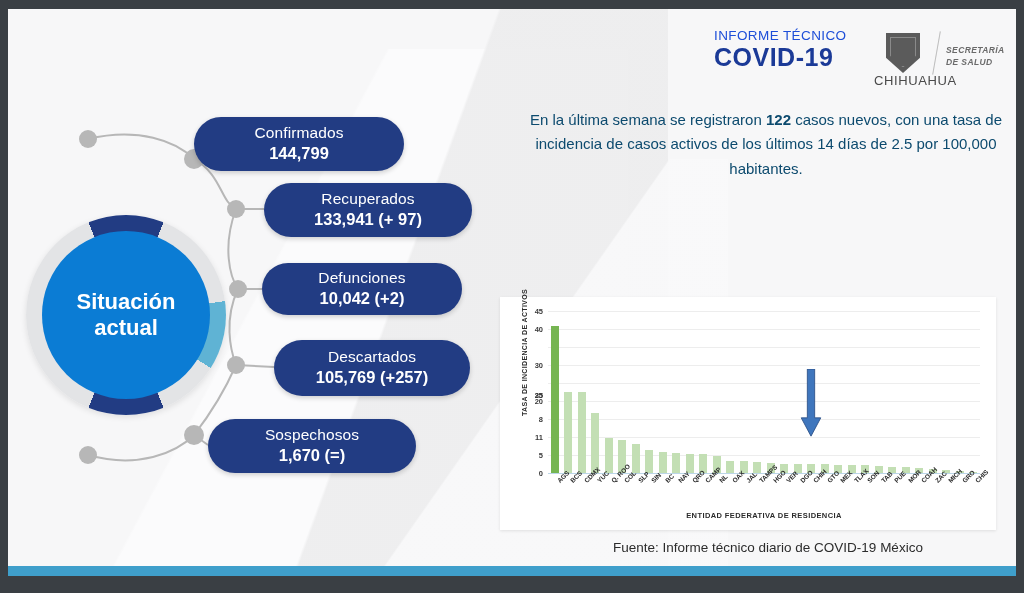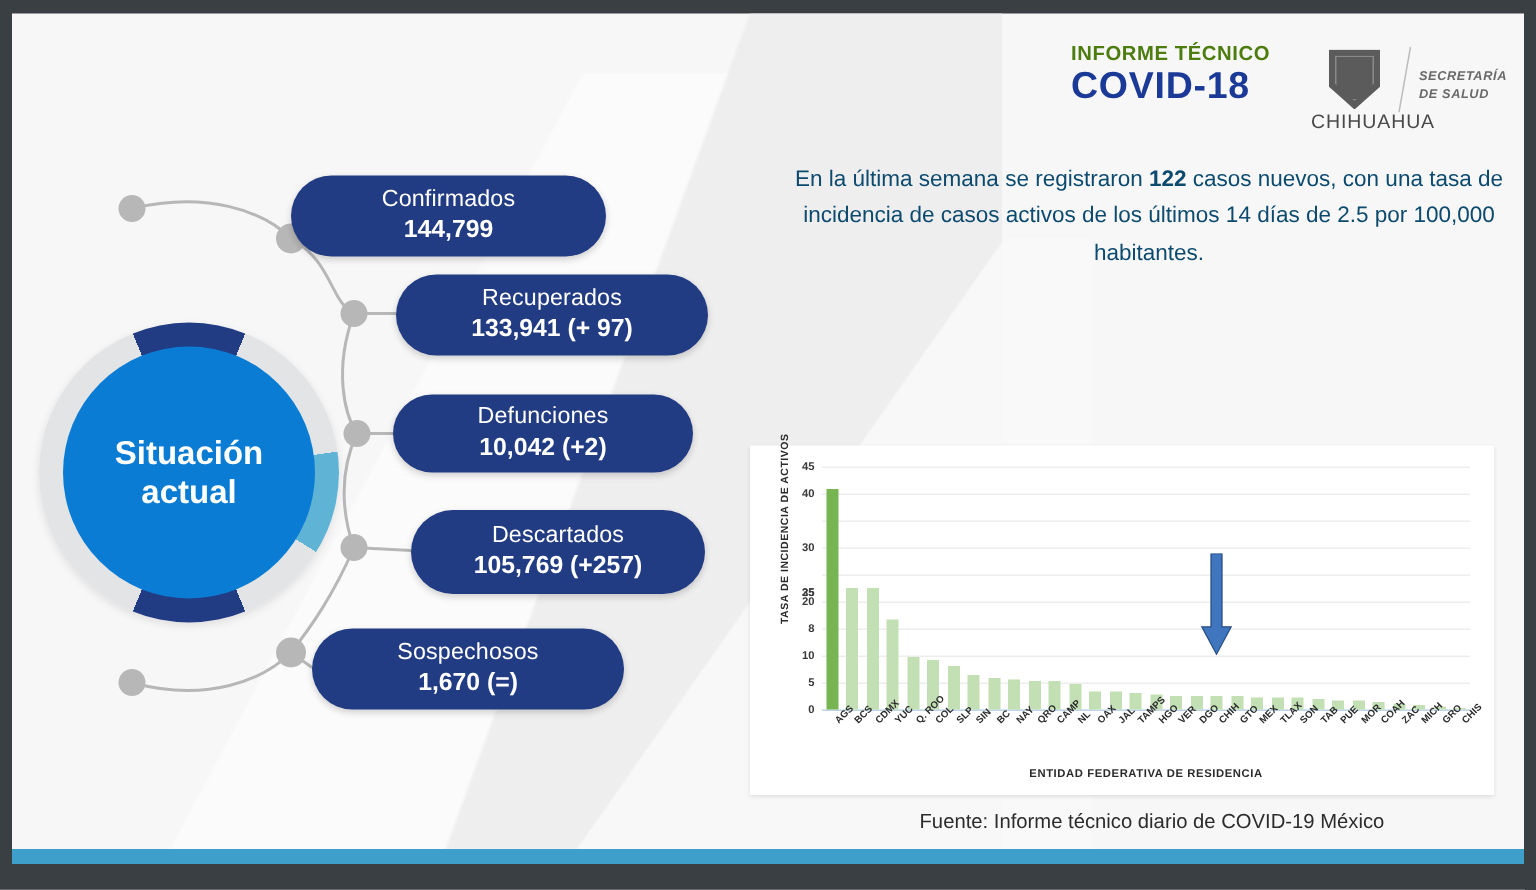--- a/index.html
+++ b/index.html
@@ -47,22 +47,22 @@
     position: absolute; left: 330px; top: 20px; width: 370px;
     text-align: center;
     font-size: 14.5px; font-weight: bold; line-height: 1.35;
     color: #2b3a66; letter-spacing: .1px;
   }
   #brand-block {
     position: absolute; left: 706px; top: 20px; width: 150px;
     color: #1f3a93; line-height: 1;
   }
   #brand-line1 {
-    font-size: 13.5px; font-weight: bold; letter-spacing: .4px;
-    color: #4d7c0f;
+    font-size: 13.5px; font-weight: normal; letter-spacing: .4px;
+    color: #1d4ed8;
   }
   #brand-line2 {
     font-size: 25px; font-weight: bold; letter-spacing: .5px;
     color: #1b3a97; margin-top: 2px;
   }
   #chih-logo {
     position: absolute; left: 866px; top: 24px; width: 58px; text-align: center;
   }
   .shield {
     width: 34px; height: 40px; margin: 0 auto;
@@ -217,21 +217,21 @@
 <div id="slide-frame">
 
   <div class="sheen sheen-a"></div>
   <div class="sheen sheen-b"></div>
   <div class="sheen sheen-c"></div>
 
   <div id="header">
 
     <div id="brand-block">
       <div id="brand-line1">INFORME TÉCNICO</div>
-      <div id="brand-line2">COVID-18</div>
+      <div id="brand-line2">COVID-19</div>
     </div>
 
     <div id="chih-logo">
       <div class="shield"></div>
       <div id="chih-word">CHIHUAHUA</div>
     </div>
 
     <div id="sep-line"></div>
     <div id="sec-salud" style="white-space: pre-line;">SECRETARÍA
 DE SALUD</div>
@@ -300,21 +300,21 @@
   <div id="chart-card">
     <div id="chart-ytitle">TASA DE INCIDENCIA DE ACTIVOS</div>
 
     <div id="plot">
       <div id="gridlines">
           <div class="gridline" style="top: 162px;"></div>
           <span class="ytick" style="top: 162px;">0</span>
           <div class="gridline" style="top: 144px;"></div>
           <span class="ytick" style="top: 144px;">5</span>
           <div class="gridline" style="top: 126px;"></div>
-          <span class="ytick" style="top: 126px;">10</span>
+          <span class="ytick" style="top: 126px;">11</span>
           <div class="gridline" style="top: 108px;"></div>
           <span class="ytick" style="top: 108px;">8</span>
           <div class="gridline" style="top: 90px;"></div>
           <span class="ytick" style="top: 90px;">20</span>
           <div class="gridline" style="top: 72px;"></div>
           <span class="ytick" style="top: 84px;">25</span>
           <div class="gridline" style="top: 54px;"></div>
           <span class="ytick" style="top: 54px;">30</span>
           <div class="gridline" style="top: 36px;"></div>
           <span class="ytick" style="top: 36px; margin-top: 48px;">35</span>

